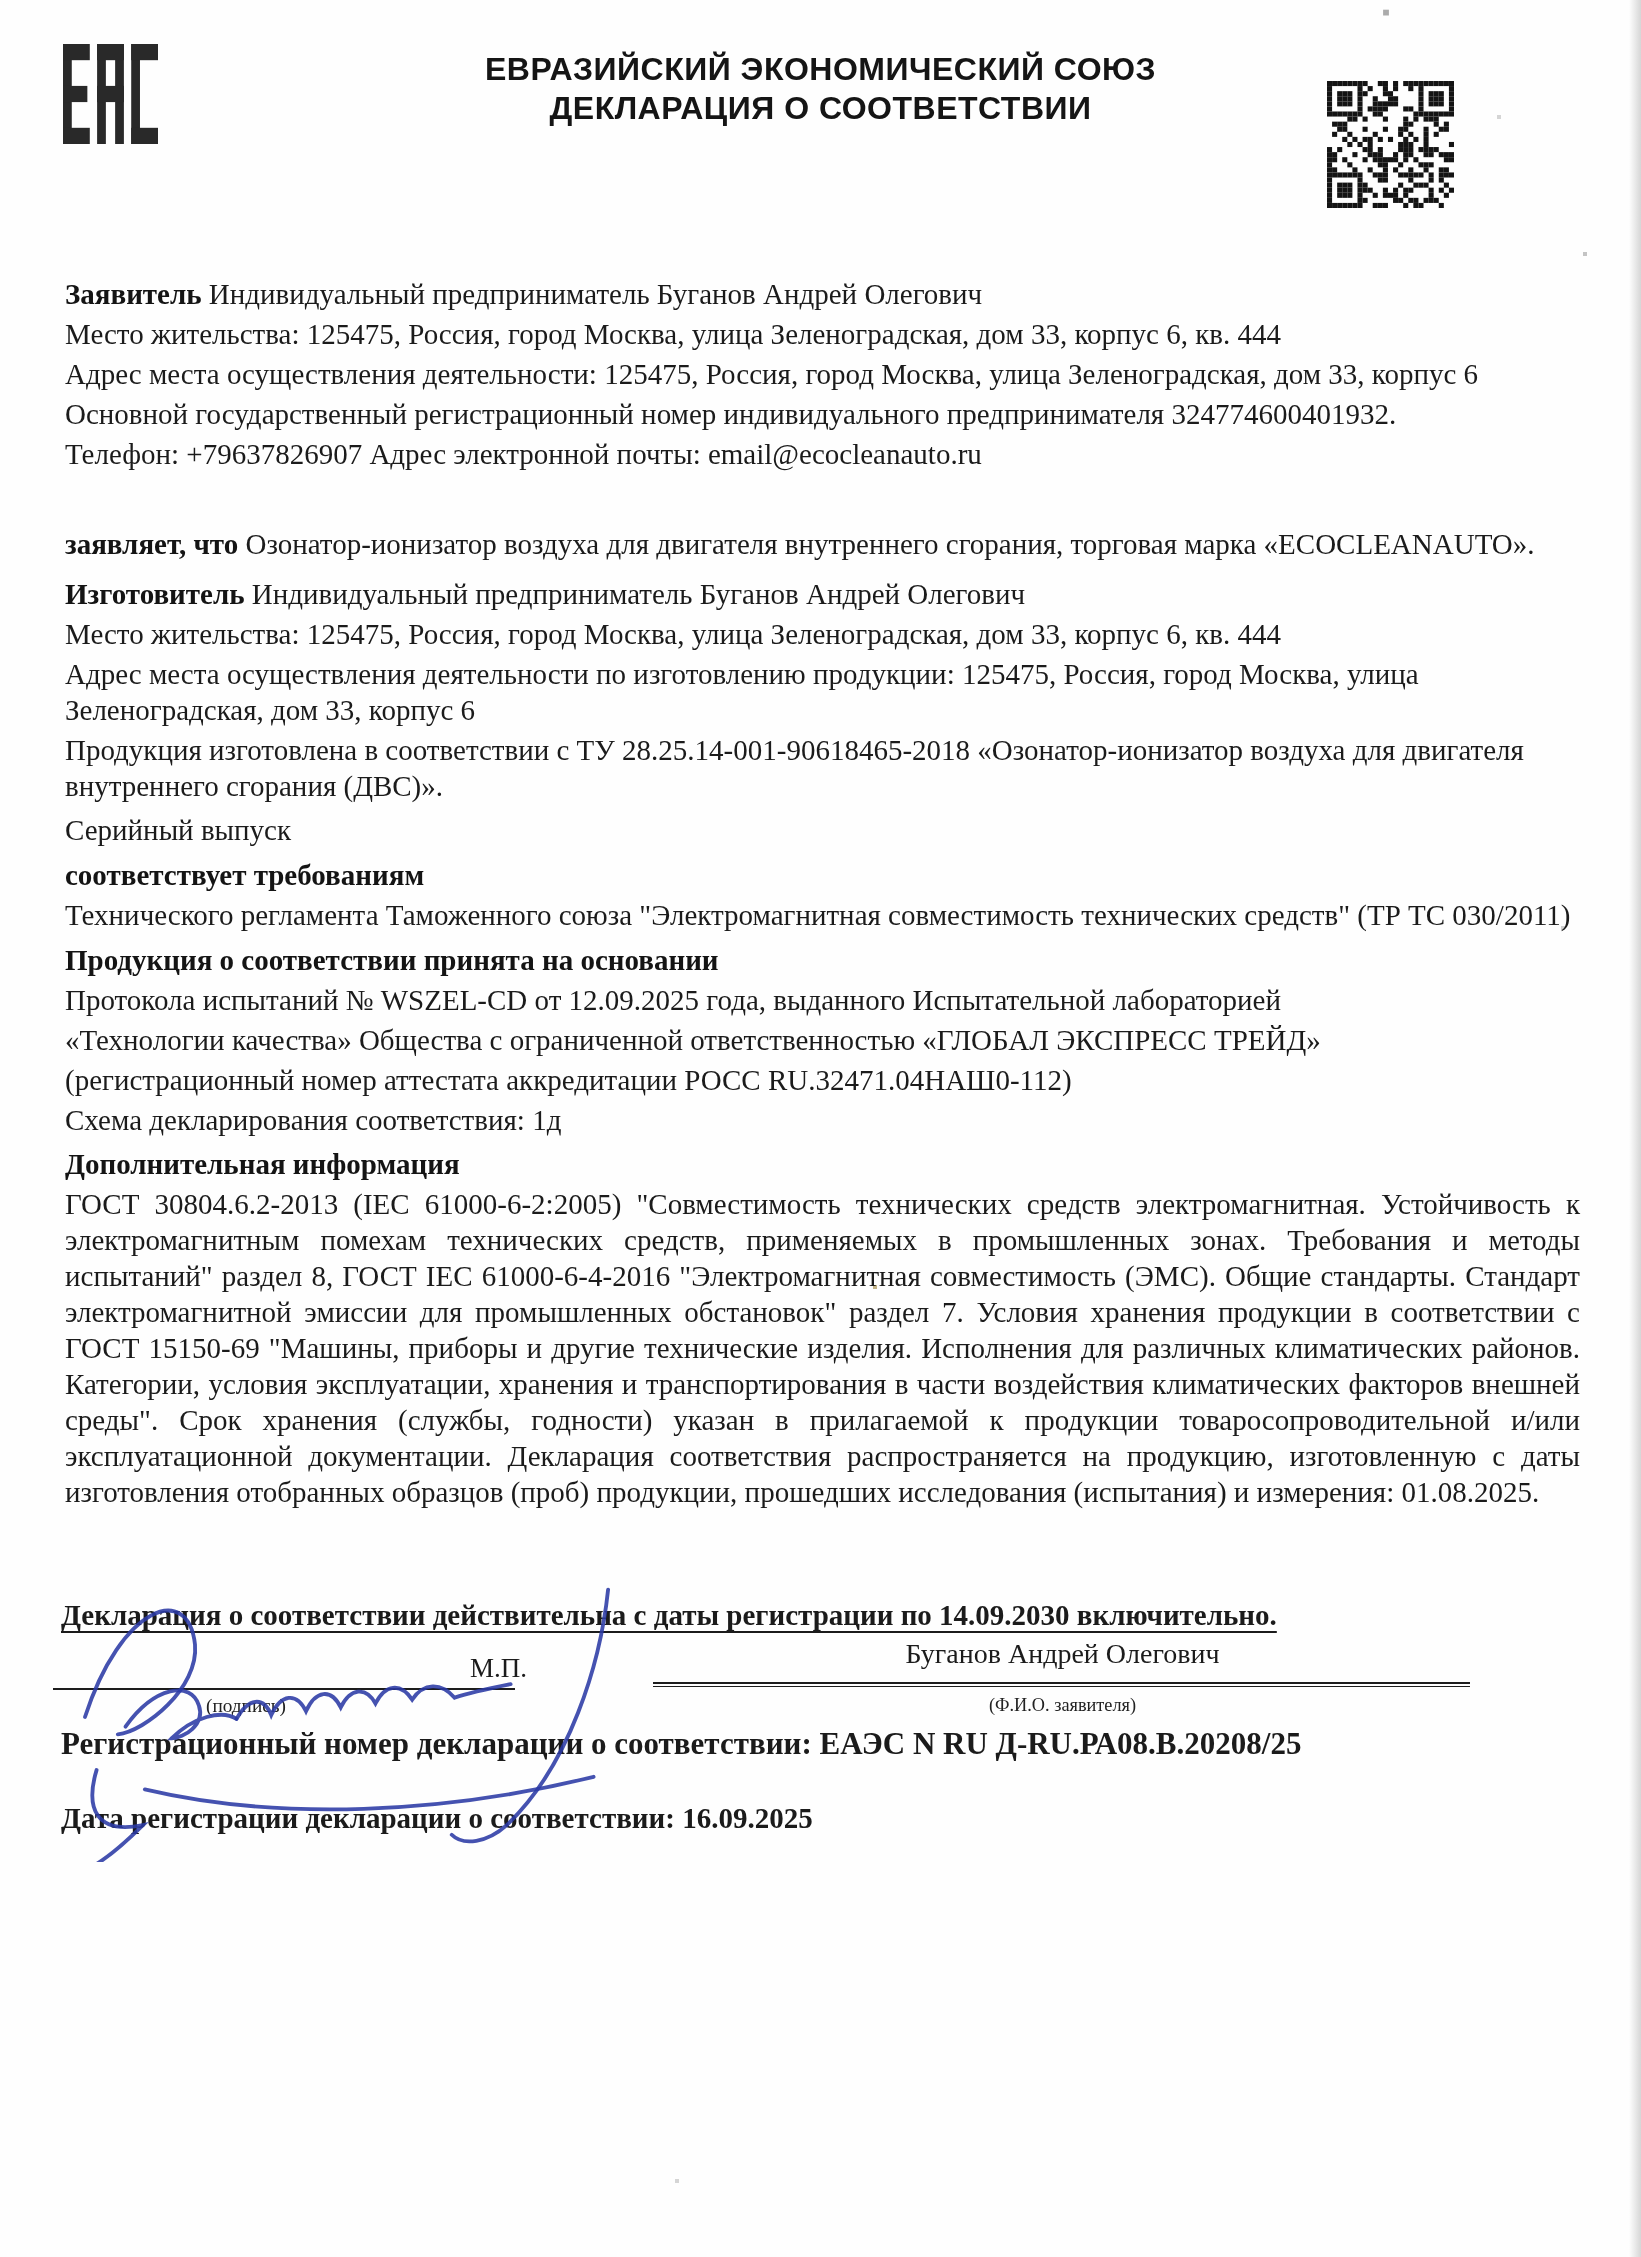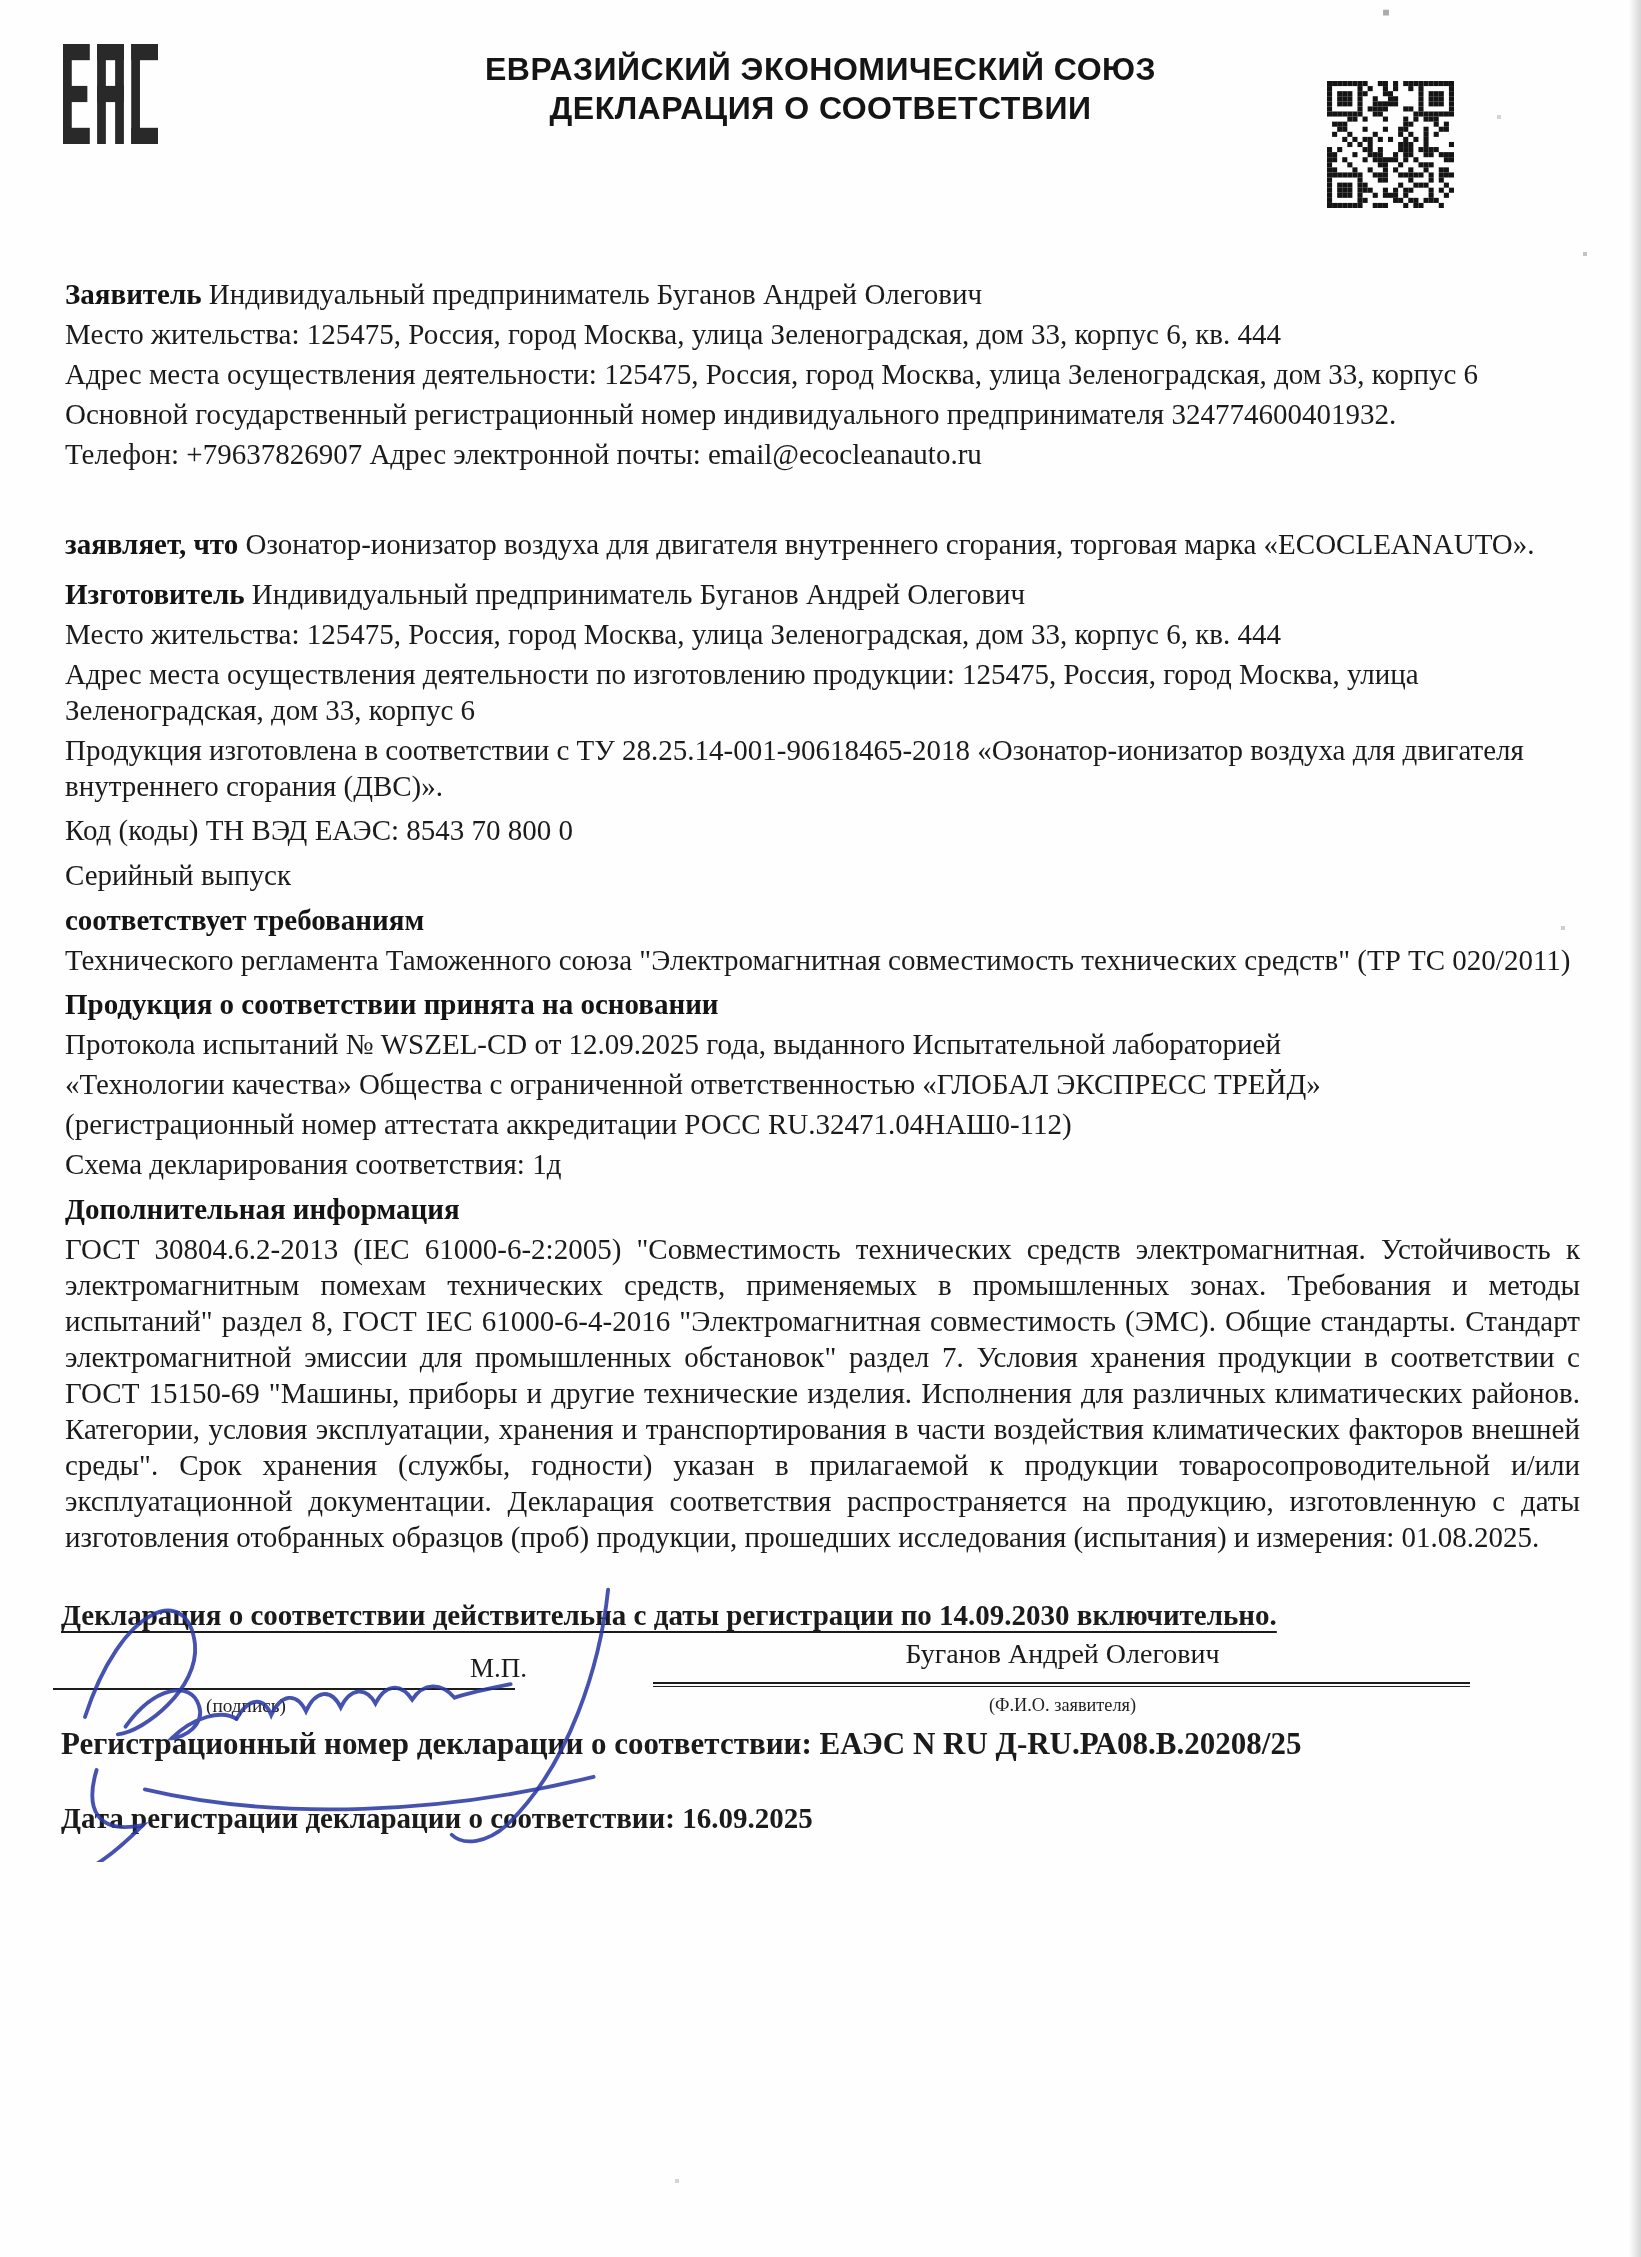--- a/index.html
+++ b/index.html
@@ -392,27 +392,26 @@
       <div class="line">Основной государственный регистрационный номер индивидуального предпринимателя 324774600401932.</div>
       <div class="line">Телефон: +79637826907 Адрес электронной почты: email@ecocleanauto.ru</div>
     </div>
 
     <div class="sect mt-xl">
       <div class="line"><b>заявляет, что</b> <span>Озонатор-ионизатор воздуха для двигателя внутреннего сгорания, торговая марка «ECOCLEANAUTO».</span></div>
       <div class="line mt-md"><b>Изготовитель</b> <span>Индивидуальный предприниматель Буганов Андрей Олегович</span></div>
       <div class="line">Место жительства: 125475, Россия, город Москва, улица Зеленоградская, дом 33, корпус 6, кв. 444</div>
       <div class="line">Адрес места осуществления деятельности по изготовлению продукции: 125475, Россия, город Москва, улица Зеленоградская, дом 33, корпус 6</div>
       <div class="line">Продукция изготовлена в соответствии с ТУ 28.25.14-001-90618465-2018 «Озонатор-ионизатор воздуха для двигателя внутреннего сгорания (ДВС)».</div>
-      <div class="line mt-sm">Код (коды) ТН ВЭД ЕАЭС: 8543 70 800 0</div>
       <div class="line mt-sm">Серийный выпуск</div>
     </div>
 
     <div class="sect mt-sm">
       <div class="line"><b>соответствует требованиям</b></div>
-      <div class="line">Технического регламента Таможенного союза "Электромагнитная совместимость технических средств" (ТР ТС 020/2011)</div>
+      <div class="line">Технического регламента Таможенного союза "Электромагнитная совместимость технических средств" (ТР ТС 030/2011)</div>
     </div>
 
     <div class="sect mt-sm">
       <div class="line"><b>Продукция о соответствии принята на основании</b></div>
       <div class="line">Протокола испытаний № WSZEL-CD от 12.09.2025 года, выданного Испытательной лабораторией</div>
       <div class="line">«Технологии качества» Общества с ограниченной ответственностью «ГЛОБАЛ ЭКСПРЕСС ТРЕЙД»</div>
       <div class="line">(регистрационный номер аттестата аккредитации РОСС RU.32471.04НАШ0-112)</div>
       <div class="line">Схема декларирования соответствия: 1д</div>
     </div>
 

